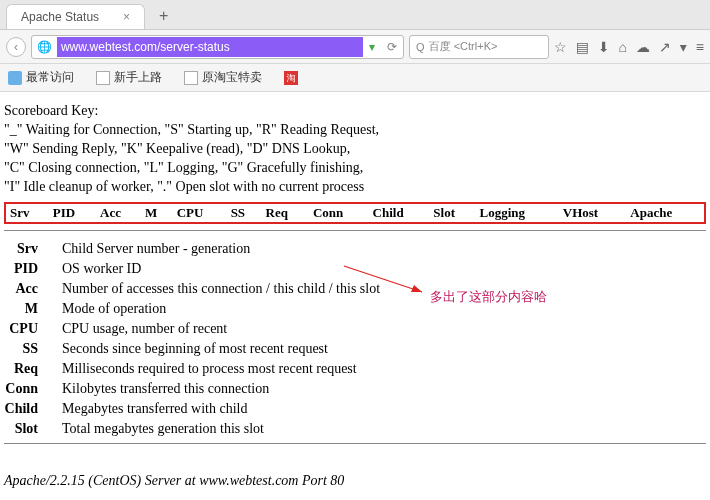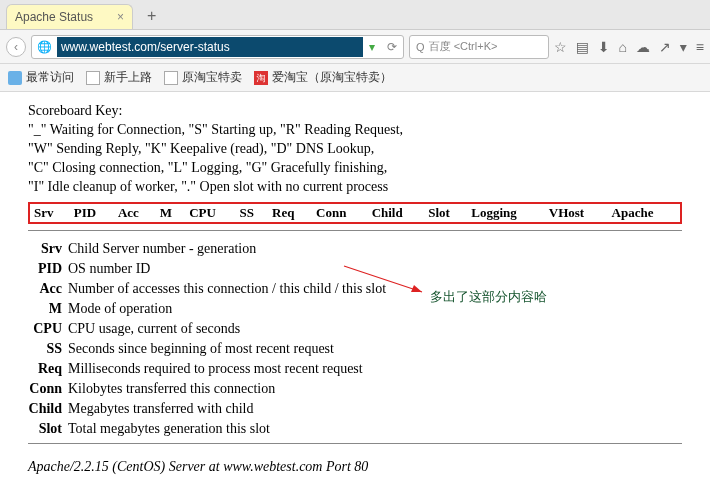--- a/index.html
+++ b/index.html
@@ -1,45 +1,45 @@
 <!DOCTYPE html>
 <html><head>
 <meta charset="utf-8">
 <style>
 * { margin: 0; padding: 0; box-sizing: border-box; }
 body { font-family: "Segoe UI", Arial, sans-serif; font-size: 13px; background: #fff; width: 710px; height: 500px; overflow: hidden; position: relative; }
 .tab-bar { background: #e8e8e8; height: 30px; display: flex; align-items: flex-end; padding-left: 6px; border-bottom: 1px solid #ccc; }
-.tab { background: #fef9c3; border: 1px solid #ccc; border-bottom: none; border-radius: 6px 6px 0 0; padding: 5px 8px; display: flex; align-items: center; gap: 24px; font-size: 12px; color: #555; }
+.tab { background: #ffffff; border: 1px solid #ccc; border-bottom: none; border-radius: 6px 6px 0 0; padding: 5px 14px; display: flex; align-items: center; gap: 24px; font-size: 12px; color: #555; }
 .tab-close { color: #888; cursor: pointer; }
 .newtab { margin-left: 6px; color: #666; font-size: 16px; padding: 4px 8px; }
 .addr-bar { background: #f5f5f5; border-bottom: 1px solid #d8d8d8; height: 34px; display: flex; align-items: center; padding: 0 6px; gap: 5px; }
 .nav-btn { width: 20px; height: 20px; border-radius: 50%; border: 1px solid #bbb; display: flex; align-items: center; justify-content: center; font-size: 12px; color: #888; background: #fff; }
 .url-box { flex: 1; height: 24px; border: 1px solid #bbb; border-radius: 3px; display: flex; align-items: center; background: #fff; overflow: hidden; font-size: 12px; }
 .url-box .globe { padding: 0 5px; color: #7ba; }
-.url-box .url { flex: 1; background: #0c4a6e; color: #fff; padding: 3px 4px; white-space: nowrap; overflow: hidden; }
+.url-box .url { flex: 1; background: #8b5cf6; color: #fff; padding: 3px 4px; white-space: nowrap; overflow: hidden; }
 .url-box .shield { padding: 0 6px; color: #4a4; }
 .search-box { width: 140px; height: 24px; border: 1px solid #bbb; border-radius: 3px; display: flex; align-items: center; padding: 0 6px; font-size: 11px; color: #888; background: #fff; gap: 4px; }
 .tool-icons { display: flex; gap: 9px; color: #666; font-size: 14px; }
 .tool-icons span { cursor: pointer; }
-.bookmarks { background: #f5f5f5; border-bottom: 1px solid #d8d8d8; height: 28px; display: flex; align-items: center; padding: 0 8px; gap: 12px; font-size: 12px; color: #333; }
+.bookmarks { background: #f5f5f5; border-bottom: 1px solid #d8d8d8; height: 28px; display: flex; align-items: center; padding: 0 8px; gap: 22px; font-size: 12px; color: #333; }
 .bm-item { display: flex; align-items: center; gap: 4px; cursor: pointer; }
 .bm-icon { width: 14px; height: 14px; display: inline-block; }
-.content { padding: 10px 28px; font-family: "Times New Roman", serif; font-size: 14px; color: #000; position: relative; }
+.content { padding: 10px 4px; font-family: "Times New Roman", serif; font-size: 14px; color: #000; position: relative; }
 .content p { line-height: 1.35; }
 .red-box { border: 2px solid #d22; margin: 6px 0 4px 0; padding: 0; }
 .status-table { width: 100%; border-collapse: collapse; font-size: 13px; }
 .status-table th, .status-table td { padding: 1px 4px; text-align: left; white-space: nowrap; }
 .status-table th { font-weight: bold; }
 hr { border: none; border-top: 1px solid #888; margin: 6px 0; }
 .defs { margin-top: 10px; }
 .defs .row { display: flex; margin-bottom: 4px; }
 .defs .term { width: 40px; text-align: right; font-weight: bold; padding-right: 6px; }
-.defs .desc { flex: 1; }
-.footer-line { font-style: italic; margin-top: 14px; }
-.annotation { position: absolute; color: #14532d; font-size: 13px; font-family: "Microsoft YaHei", sans-serif; }
+.defs .desc { flex: 1; margin-left: 18px; }
+.footer-line { font-style: italic; margin-top: 28px; }
+.annotation { position: absolute; color: #be185d; font-size: 13px; font-family: "Microsoft YaHei", sans-serif; }
 .arrow-svg { position: absolute; }
 </style>
 </head>
 <body>
 
 <div class="tab-bar">
   <div class="tab">
     <span>Apache Status</span>
     <span class="tab-close">×</span>
   </div>
@@ -78,21 +78,20 @@
   <div class="bm-item">
       <span class="bm-icon" style="border:1px solid #aaa;background:#fff"></span>
       <span>新手上路</span>
     </div>
   <div class="bm-item">
       <span class="bm-icon" style="border:1px solid #aaa;background:#fff"></span>
       <span>原淘宝特卖</span>
     </div>
   <div class="bm-item">
       <span class="bm-icon" style="background:#d33;color:#fff;font-size:9px;text-align:center;line-height:14px">淘</span>
-      <span>爱淘宝（原淘宝特卖）</span>
     </div>
 </div>
 
 <div class="content">
   <p>Scoreboard Key:</p>
   <p>"_" Waiting for Connection, "S" Starting up, "R" Reading Request,</p>
   <p>"W" Sending Reply, "K" Keepalive (read), "D" DNS Lookup,</p>
   <p>"C" Closing connection, "L" Logging, "G" Gracefully finishing,</p>
   <p>"I" Idle cleanup of worker, "." Open slot with no current process</p>
 
@@ -125,33 +124,33 @@
   </svg>
   <div class="annotation" style="left:430px;top:196px">多出了这部分内容哈</div>
 
   <div class="defs">
     <div class="row">
         <div class="term">Srv</div>
         <div class="desc">Child Server number - generation</div>
       </div>
     <div class="row">
         <div class="term">PID</div>
-        <div class="desc">OS number ID</div>
+        <div class="desc">OS worker ID</div>
       </div>
     <div class="row">
         <div class="term">Acc</div>
         <div class="desc">Number of accesses this connection / this child / this slot</div>
       </div>
     <div class="row">
         <div class="term">M</div>
         <div class="desc">Mode of operation</div>
       </div>
     <div class="row">
         <div class="term">CPU</div>
-        <div class="desc">CPU usage, current of seconds</div>
+        <div class="desc">CPU usage, number of recent</div>
       </div>
     <div class="row">
         <div class="term">SS</div>
         <div class="desc">Seconds since beginning of most recent request</div>
       </div>
     <div class="row">
         <div class="term">Req</div>
         <div class="desc">Milliseconds required to process most recent request</div>
       </div>
     <div class="row">

